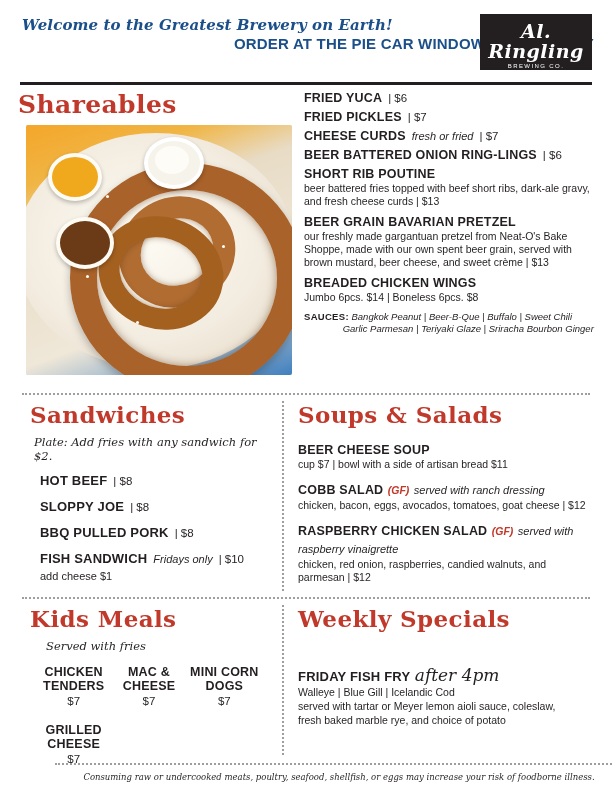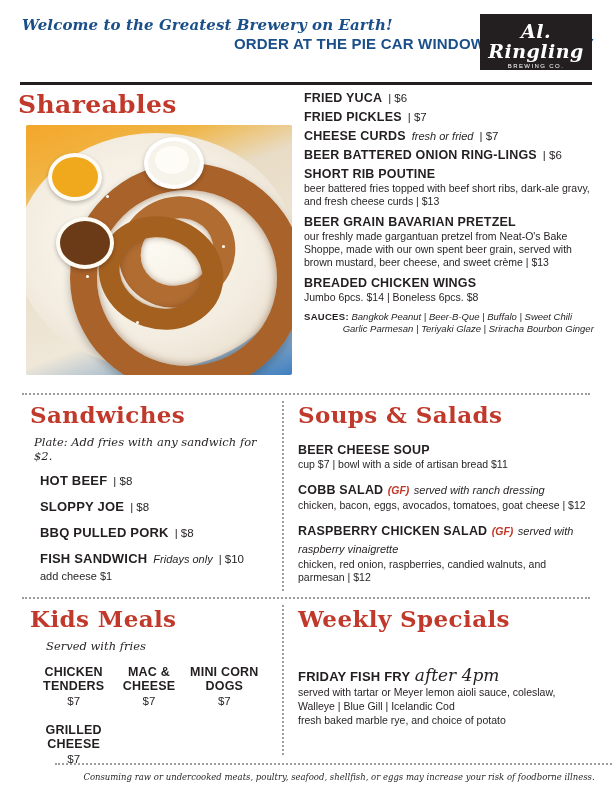--- a/index.html
+++ b/index.html
@@ -483,22 +483,22 @@
     <div class="vsep"></div>
 
     <div class="bot-right">
       <div class="sect-title small">Weekly Specials</div>
       <div style="height:26px"></div>
       <div>
         <div>
           <span class="special-title">FRIDAY FISH FRY</span>
           <span class="special-after">after 4pm</span>
         </div>
+        <div class="desc">Walleye | Blue Gill | Icelandic Cod</div>
         <div class="desc">served with tartar or Meyer lemon aioli sauce, coleslaw,</div>
-        <div class="desc">Walleye | Blue Gill | Icelandic Cod</div>
         <div class="desc">fresh baked marble rye, and choice of potato</div>
       </div>
     </div>
   </div>
 
   <div class="footer">
     <div class="fr"></div>
     <span>Consuming raw or undercooked meats, poultry, seafood, shellfish, or eggs may increase your risk of foodborne illness.</span>
   </div>
 

